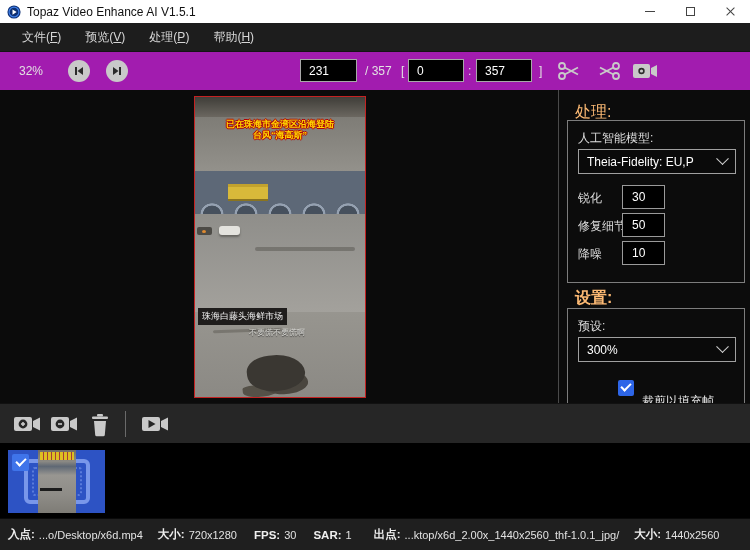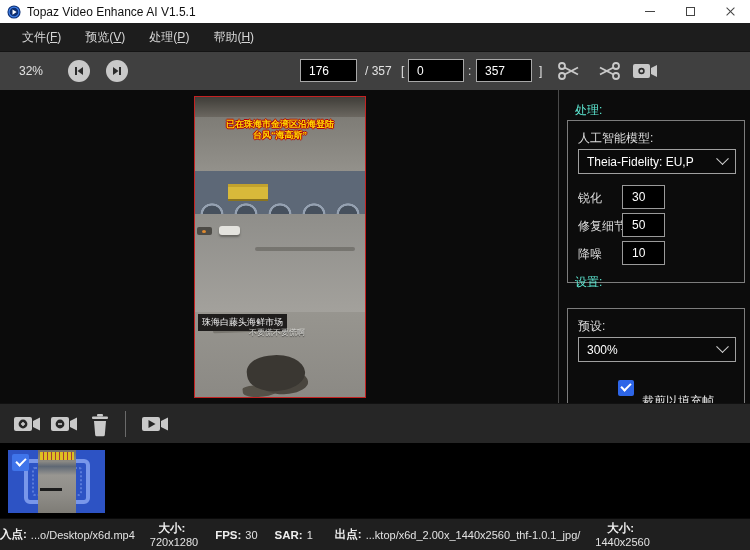--- a/index.html
+++ b/index.html
@@ -19,21 +19,21 @@
   .glyph-close::before,.glyph-close::after { content:""; position:absolute; left:5px; top:0; width:1px; height:11px; background:#444; }
   .glyph-close::before { transform:rotate(45deg); }
   .glyph-close::after { transform:rotate(-45deg); }
 
   
   .menubar { position:absolute; left:0; top:23px; width:750px; height:29px; background:#1d1d1d; display:flex; align-items:center; padding-left:10px; border-bottom:1px solid #141414; }
   .menu-item { color:#d6d6d6; font-size:12px; padding:4px 12px; cursor:default; }
   .menu-item .u { text-decoration:underline; }
 
   
-  .toolbar { position:absolute; left:0; top:52px; width:750px; height:56px; background:#404040; }
+  .toolbar { position:absolute; left:0; top:52px; width:750px; height:56px; background:#a21caf; }
   .zoom-label { position:absolute; left:19px; top:12px; color:#e2e2e2; font-size:12px; }
   .skip-btn { position:absolute; top:8px; width:22px; height:22px; border-radius:50%; background:#c9c9c9; display:flex; align-items:center; justify-content:center; }
   .skip-start { left:68px; } .skip-end { left:106px; }
   .slider { position:absolute; left:140px; top:69px; width:150px; height:0; }
   .slider-nub { position:absolute; left:-6px; top:-1px; width:8px; height:2px; background:#7a7a7a; }
   .slider-track { position:absolute; left:0; top:-3px; width:150px; height:6px; border-radius:3px; background:#2e9e96; }
   .slider-track-left { position:absolute; left:0; top:-3px; width:97px; height:6px; border-radius:3px; background:#35899c; }
   .slider-handle { position:absolute; left:93px; top:-9px; width:9px; height:18px; border-radius:4px; background:#4a63dc; }
   .frame-input { position:absolute; left:300px; top:7px; width:57px; height:23px; background:#000; border:1px solid #a8a8a8; color:#fff; font-size:12px; display:flex; align-items:center; padding-left:8px; }
   .frame-total { position:absolute; left:365px; top:12px; color:#e2e2e2; font-size:12px; }
@@ -56,27 +56,27 @@
   .v-sign { position:absolute; left:33px; top:87px; width:40px; height:17px; background:#d8b93a; border-bottom:2px solid #8a7420; box-shadow:inset 0 3px 0 #c2a22e; }
   .v-street { position:absolute; left:0; top:117px; width:100%; height:98px; background:linear-gradient(#8f8e8a,#a3a19c); }
   .v-car-white { position:absolute; left:24px; top:129px; width:21px; height:9px; border-radius:3px; background:#e4e3de; box-shadow:0 2px 2px rgba(60,60,55,.5); }
   .v-car-dark { position:absolute; left:2px; top:130px; width:15px; height:8px; border-radius:2px; background:#4d4b46; }
   .v-light { position:absolute; left:7px; top:133px; width:4px; height:3px; border-radius:50%; background:#e08a30; }
   .v-streak { position:absolute; left:60px; top:150px; width:100px; height:4px; background:rgba(60,58,52,.35); border-radius:2px; }
   .v-water { position:absolute; left:0; top:215px; width:100%; height:87px; background:linear-gradient(#97958f,#8b8984); }
   .v-debris { position:absolute; left:52px; top:258px; width:58px; height:36px; background:#3a3732; border-radius:40% 55% 45% 50%; transform:rotate(-6deg); box-shadow:8px 10px 0 -6px #4a463f, -18px 16px 0 -12px #555148; }
   .v-streak2 { position:absolute; left:18px; top:232px; width:70px; height:3px; background:rgba(55,53,48,.3); border-radius:2px; transform:rotate(-2deg); }
   .v-caption { position:absolute; left:0; top:22px; width:100%; text-align:center; color:#ffd900; font-size:9px; line-height:11px; font-weight:bold; text-shadow:-1px 0 #b40000,1px 0 #b40000,0 -1px #b40000,0 1px #b40000; letter-spacing:0; }
-  .v-loc { position:absolute; left:3px; top:217px; background:#1f1d1c; color:#f2f2f2; font-size:9px; padding:2px 4px; }
+  .v-loc { position:absolute; left:3px; top:211px; background:#1f1d1c; color:#f2f2f2; font-size:9px; padding:2px 4px; }
   .v-wm { position:absolute; left:54px; top:230px; color:rgba(245,245,242,.75); font-size:8px; text-shadow:0 1px 1px rgba(40,40,40,.8); }
 
   
   .panel { position:absolute; left:559px; top:0; width:191px; height:313px; background:#0c0c0c; }
-  .panel-title { position:absolute; left:16px; color:#5eead4; font-size:12px; }
-  .pt-proc { top:12px; } .pt-set { top:184px; }
+  .panel-title { position:absolute; left:16px; color:#fdba74; font-size:16px; }
+  .pt-proc { top:12px; } .pt-set { top:198px;font-weight:bold; }
   .group { position:absolute; left:8px; width:178px; border:1px solid #7d7d7d; background:#0c0c0c; }
   .grp-proc { top:30px; height:163px; }
   .grp-set { top:218px; height:100px; border-bottom:none; }
   .group-label { position:absolute; left:10px; top:9px; color:#dedede; font-size:12px; }
   .dropdown { position:absolute; left:10px; top:28px; width:158px; height:25px; border:1px solid #a0a0a0; background:#0a0a0a; display:flex; align-items:center; padding:0 8px; color:#fff; font-size:12px; }
   .dropdown .dd-text { flex:1; white-space:nowrap; overflow:hidden; }
   .chev { width:9px; height:9px; flex:none; border-right:1.5px solid #cfcfcf; border-bottom:1.5px solid #cfcfcf; transform:rotate(45deg) translate(-2px,-2px); }
   .param-row { position:absolute; left:0; width:178px; height:24px; }
   .pr-0 { top:64px; } .pr-1 { top:92px; } .pr-2 { top:120px; }
   .param-label { position:absolute; left:10px; top:5px; color:#dedede; font-size:12px; }
@@ -97,25 +97,25 @@
   .thumb { position:absolute; left:8px; top:7px; width:97px; height:63px; background:#2d53c4; }
   .thumb-film { position:absolute; left:16px; top:9px; width:66px; height:45px; border:4px solid rgba(130,158,238,.9); border-radius:6px; }
   .thumb-film::before { content:""; position:absolute; left:4px; top:4px; right:4px; bottom:4px; border:2px dotted rgba(130,158,238,.55); border-radius:3px; }
   .thumb-video { position:absolute; left:30px; top:0; width:38px; height:63px; background:linear-gradient(#6e6c66 0%, #8c8a84 18%, #5f6874 26%, #989691 40%, #8f8d88 70%, #7e7c76 100%); overflow:hidden; }
   .thumb-video .ty { position:absolute; left:2px; top:2px; width:34px; height:8px; background:repeating-linear-gradient(90deg,#e8c519 0 3px, #a33 3px 4px); opacity:.9; }
   .thumb-video .tl { position:absolute; left:2px; top:38px; width:22px; height:3px; background:#1c1c1c; }
   .thumb-check { position:absolute; left:4px; top:4px; width:17px; height:17px; background:#3f74ea; border-radius:2px; }
   .thumb-check::after { content:""; position:absolute; left:3.5px; top:3.5px; width:8px; height:4px; border-left:2px solid #fff; border-bottom:2px solid #fff; transform:rotate(-45deg); }
 
   
-  .statusbar { position:absolute; left:0; top:518px; width:750px; height:32px; background:#1f1f1f; border-top:1px solid #0a0a0a; display:flex; align-items:center; }
+  .statusbar { position:absolute; left:0; top:518px; width:750px; height:32px; background:#1f1f1f; border-top:1px solid #0a0a0a; display:flex; align-items:center; padding-left:8px; }
   .status-item { display:flex; align-items:center; white-space:nowrap; }
   .status-item .sl { color:#efefef; font-size:11.5px; font-weight:bold; margin-right:4px; }
   .status-item .sv { color:#e2e2e2; font-size:11px; }
-  .si-1,.si-5 { margin-left:15px;flex-direction:column; } .si-2,.si-3 { margin-left:17px; } .si-4 { margin-left:22px; }
+  .si-1,.si-5 { margin-left:15px; } .si-2,.si-3 { margin-left:17px; } .si-4 { margin-left:22px; }
 
   svg { display:block; }
 </style>
 </head>
 <body>
 
 <div class="window">
 
   <div class="titlebar">
     <svg class="logo" viewBox="0 0 16 16">
@@ -161,21 +161,21 @@
     </div>
 
     <div class="slider">
       <div class="slider-nub"></div>
       <div class="slider-track"></div>
       <div class="slider-track-left"></div>
       <div class="slider-handle"></div>
     </div>
 
     <div class="frame-input">
-        <span>176</span>
+        <span>231</span>
       </div>
     <span class="frame-total">/ 357</span>
 
     <span class="bracket br-open">[</span>
     <div class="trim-input trim-a">
         <span>0</span>
       </div>
     <span class="bracket br-colon">:</span>
     <div class="trim-input trim-b">
         <span>357</span>

